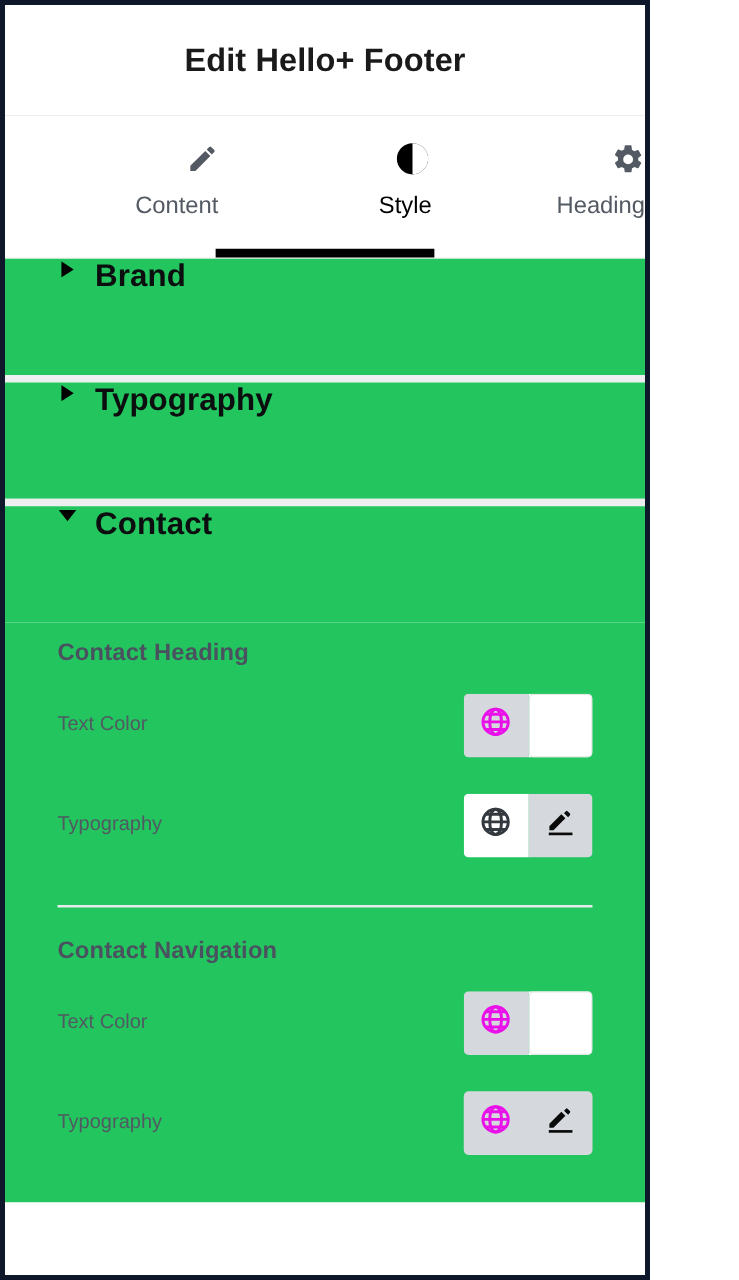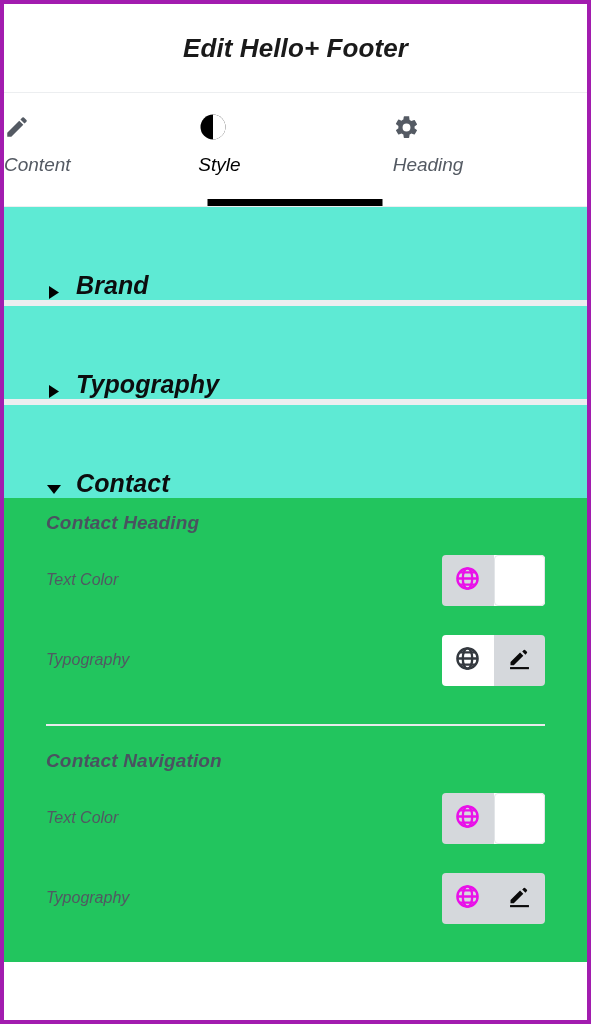--- a/index.html
+++ b/index.html
@@ -7,27 +7,26 @@
     padding: 0;
     background: #ffffff;
   }
   body {
     font-family: "Liberation Sans", sans-serif;
     -webkit-font-smoothing: antialiased;
   }
 
   .panel {
     position: relative;
-    width: 591px;
+    width: 520px;
     height: 1024px;
     box-sizing: border-box;
-    border: 4px solid #a21caf;
+    border: 4px solid #0f172a;
     background: #ffffff;
     overflow: hidden;
-    font-style: italic;
   }
 
   
   .panel-header {
     height: 88px;
     display: flex;
     align-items: center;
     justify-content: center;
     background: #ffffff;
     border-bottom: 1px solid #eceef0;
@@ -44,21 +43,21 @@
     display: flex;
     background: #ffffff;
     border-bottom: 1px solid #eceef0;
     height: 114px;
     box-sizing: border-box;
   }
   .tab {
     flex: 1;
     display: flex;
     flex-direction: column;
-    align-items: flex-start;
+    align-items: flex-end;
     justify-content: flex-start;
     padding-top: 18px;
     position: relative;
     cursor: pointer;
   }
   .tab-icon {
     height: 32px;
     display: flex;
     align-items: center;
     justify-content: center;
@@ -86,23 +85,23 @@
   .tab.active .tab-underline { display: block; }
 
   
   .section-gap {
     height: 6px;
     background: #eceef0;
   }
   .accordion-header {
     height: 93px;
     display: flex;
-    align-items: flex-end;
+    align-items: flex-start;
     padding-left: 42px;
-    background: #5eead4;
+    background: #22c55e;
     cursor: pointer;
     box-sizing: border-box;
   }
   .acc-arrow {
     width: 16px;
     height: 16px;
     margin-right: 14px;
     display: flex;
     align-items: center;
     justify-content: center;

